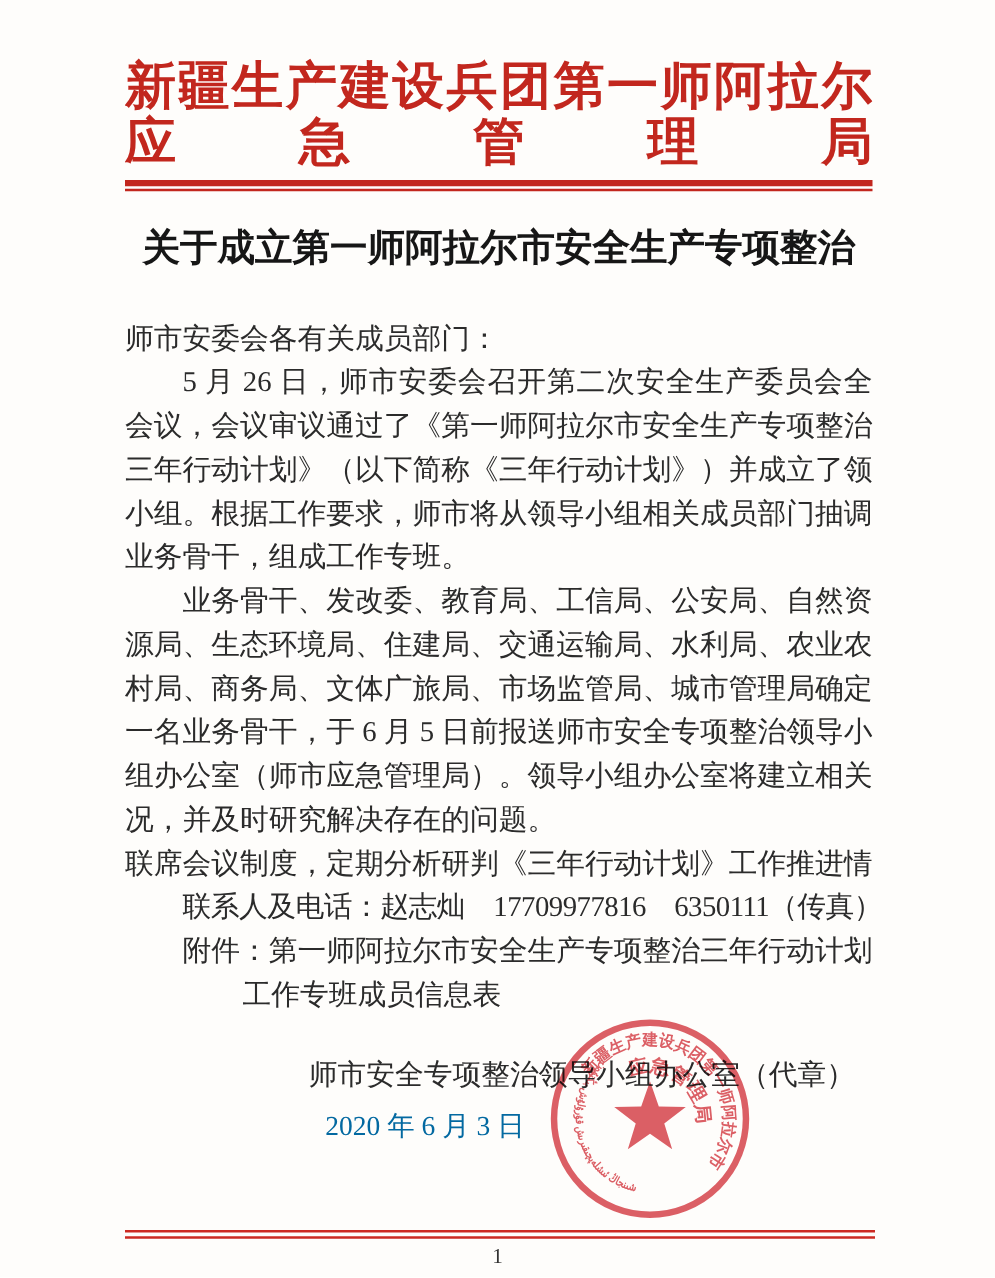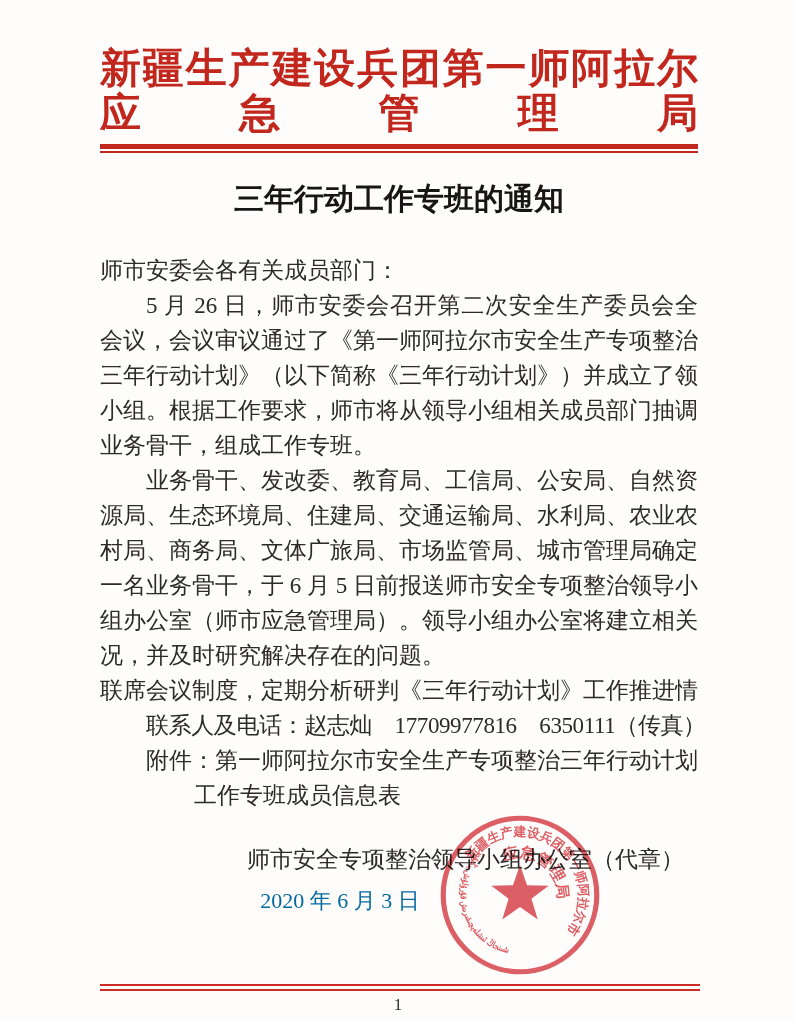--- a/index.html
+++ b/index.html
@@ -58,21 +58,21 @@
   <div class="content">
 
     <div>
       <div class="h-line">新疆生产建设兵团第一师阿拉尔市</div>
       <div class="h-line">应急管理局</div>
       <div class="rule-thick"></div>
       <div class="rule-thin"></div>
     </div>
 
     <div class="title">
-      <div>三年行动工作专班的通知</div>
+      <div>关于成立第一师阿拉尔市安全生产专项整治</div>
     </div>
 
     <div class="body-text">
       <div class="bline">师市安委会各有关成员部门：</div>
       <div class="bline ind2 j">5 月 26 日，师市安委会召开第二次安全生产委员会全体</div>
       <div class="bline j">会议，会议审议通过了《第一师阿拉尔市安全生产专项整治</div>
       <div class="bline j">三年行动计划》（以下简称《三年行动计划》）并成立了领导</div>
       <div class="bline j">小组。根据工作要求，师市将从领导小组相关成员部门抽调</div>
       <div class="bline">业务骨干，组成工作专班。</div>
       <div class="bline ind2 j">业务骨干、发改委、教育局、工信局、公安局、自然资</div>

